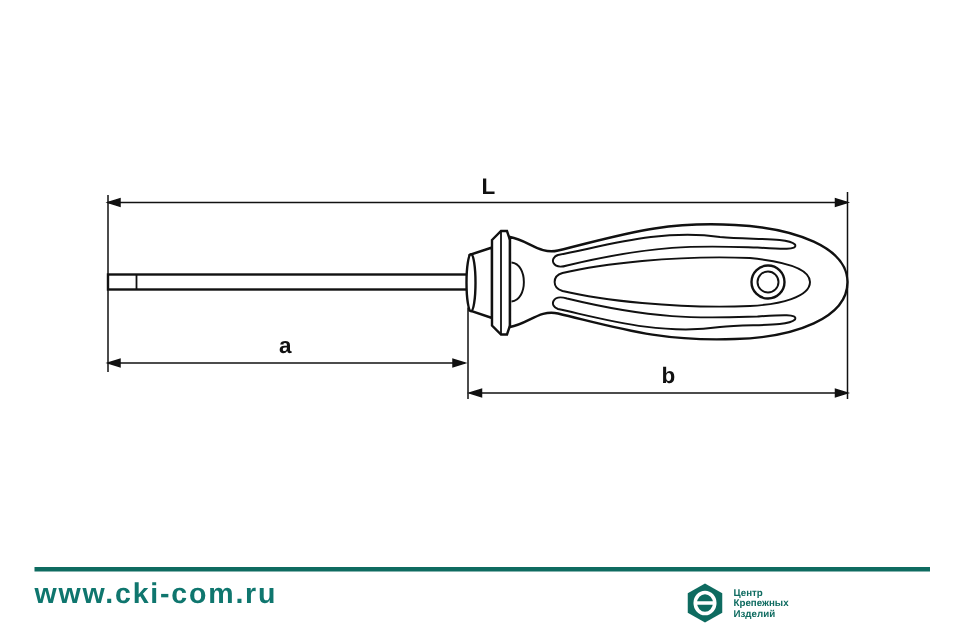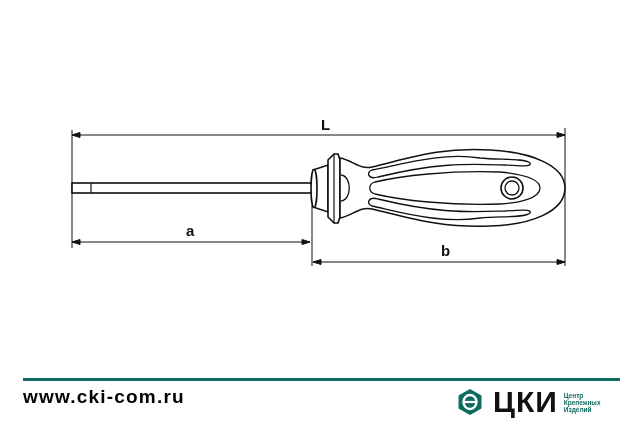--- a/index.html
+++ b/index.html
@@ -1,20 +1,20 @@
 <!DOCTYPE html>
 <html><head>
 <meta charset="utf-8">
 <style>
   html, body { margin:0; padding:0; background:#ffffff; }
   body { width:639px; height:425px; position:relative; overflow:hidden; font-family:"Liberation Sans", sans-serif; }
   .drawing { position:absolute; left:0; top:0; }
   .dim-label { position:absolute; font-family:"Liberation Sans", sans-serif; font-weight:bold; font-size:15px; color:#111; }
   .footer-line { position:absolute; left:23px; top:378px; width:597px; height:3px; background:#0e6b60; }
-  .url { position:absolute; left:23px; top:386px; font-family:"Liberation Sans", sans-serif; font-weight:bold; font-size:19px; letter-spacing:1.2px; color:#000000; }
+  .url { position:absolute; left:23px; top:386px; font-family:"Liberation Sans", sans-serif; font-weight:bold; font-size:19px; letter-spacing:1.2px; color:#0f766e; }
   .logo { position:absolute; left:457px; top:386px; height:32px; display:flex; align-items:center; }
   .logo-mark { width:26px; height:28px; }
   .logo-text { font-family:"Liberation Sans", sans-serif; font-weight:bold; font-size:30px; color:#111; margin-left:10px; letter-spacing:1px; line-height:30px; }
   .logo-sub { margin-left:6px; font-family:"Liberation Sans", sans-serif; font-weight:bold; font-size:6.5px; line-height:7px; color:#0e6b60; }
 </style>
 </head>
 <body>
 
 <svg class="drawing" width="639" height="370" viewBox="0 0 639 370">
   <g stroke="#111" fill="none" stroke-width="1">
@@ -80,19 +80,18 @@
 
 <div class="footer-line"></div>
 <div class="url">www.cki-com.ru</div>
 
 <div class="logo">
   <svg class="logo-mark" viewBox="0 0 26 28">
     <polygon points="13,1 24.5,7.5 24.5,20.5 13,27 1.5,20.5 1.5,7.5" fill="#0e6b60"></polygon>
     <ellipse cx="13" cy="14" rx="6.5" ry="7" fill="none" stroke="#fff" stroke-width="2.4"></ellipse>
     <line x1="7" y1="14" x2="19" y2="14" stroke="#fff" stroke-width="2.2"></line>
   </svg>
-  <span class="logo-text">ЦКИ</span>
   <div class="logo-sub">
     <div>Центр</div>
     <div>Крепежных</div>
     <div>Изделий</div>
   </div>
 </div>
 
 </body></html>

